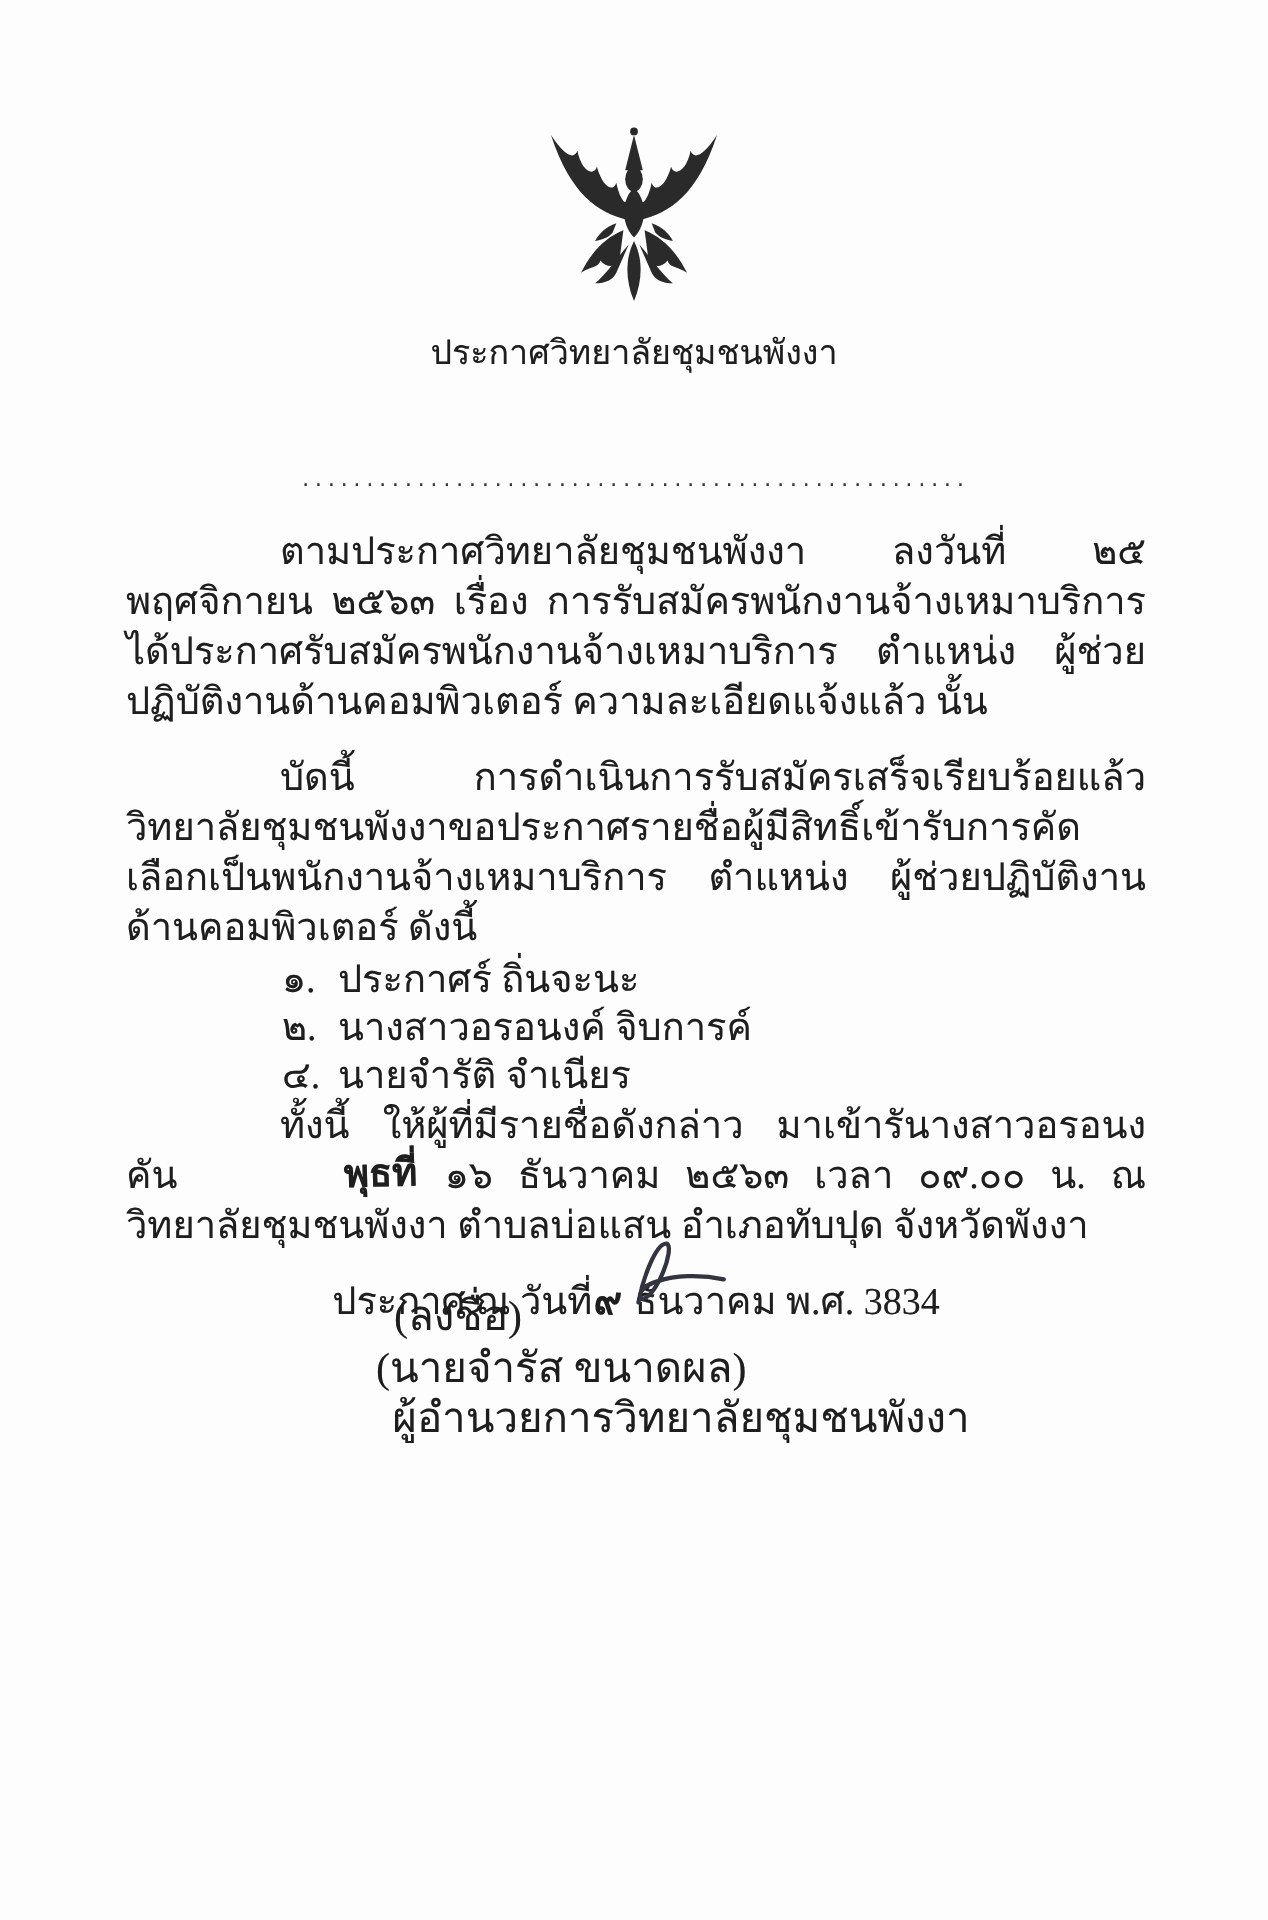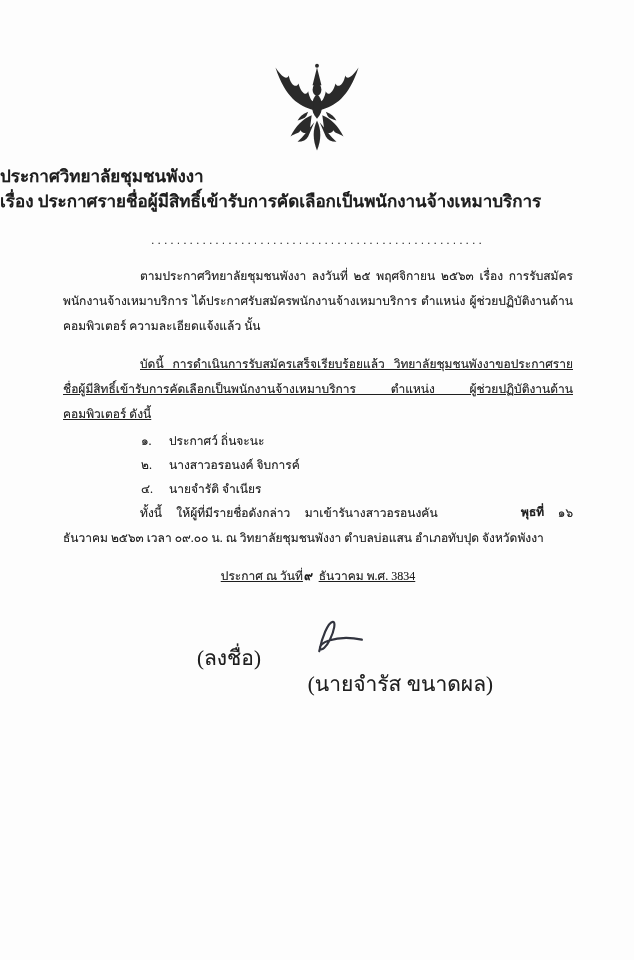--- a/index.html
+++ b/index.html
@@ -11,33 +11,33 @@
     color:#1e1e1e;
     font-family:"Liberation Serif","DejaVu Serif",serif;
     overflow:hidden;
     text-shadow:0 0 .3px rgba(30,30,30,.4);
   }
   .emblem {
     position:absolute; top:60px; left:50%; transform:translateX(-50%);
   }
   .title-block {
     position:absolute; top:164px; left:0; width:100%;
-    text-align:left; font-size:17px; line-height:25px; font-weight:700;
+    text-align:center; font-size:17px; line-height:25px; font-weight:400;
   }
   .divider {
     position:absolute; top:236px; left:0; width:100%;
     text-align:center; font-size:9px; letter-spacing:1px; color:#3a3a3a;
     font-family:"DejaVu Sans Mono",monospace;
   }
   .body-col {
     position:absolute; top:264px; left:63px; width:510px;
-    font-size:12px; line-height:25px; text-align:justify;
+    font-size:19px; line-height:25px; text-align:justify;
   }
   .para { text-indent:77px; margin:0; }
-  .para + .para { margin-top:13px;text-decoration:underline; }
+  .para + .para { margin-top:13px; }
   .cand-list { margin:2px 0 0 78px; }
   .cand-row { line-height:24px; white-space:nowrap; }
   .cand-no { display:inline-block; min-width:22px; }
   .cand-name { display:inline-block; margin-left:6px; }
   .handwrit {
     font-family:"DejaVu Sans",sans-serif;
     font-weight:700;
     display:inline-block;
     transform:rotate(-1.5deg);
     margin:0 14px 0 6px;
@@ -48,21 +48,21 @@
   .date-hand {
     font-family:"DejaVu Sans",sans-serif; font-weight:700;
     display:inline-block; transform:rotate(2deg); margin:0 6px 0 1px;
   }
   .sig-block {
     position:absolute; top:615px; left:63px; width:510px; height:130px;
     font-size:21px;
   }
   .sig-label { position:absolute; left:134px; top:26px; }
   .sig-squiggle { position:absolute; left:242px; top:0px; }
-  .sig-name { position:absolute; left:125px; top:52px; width:305px; text-align:right; }
+  .sig-name { position:absolute; left:125px; top:52px; width:305px; text-align:left; }
   .sig-title { position:absolute; left:125px; top:77px; width:305px; text-align:center; }
 </style>
 </head>
 <body>
 
 <div class="page">
 
   <div class="emblem">
     <svg width="106" height="98" viewBox="0 0 120 110" aria-hidden="true">
       <g fill="#2a2a2a">
@@ -78,34 +78,33 @@
         <path d="M57,70 C50,78 45,86 38,92 C44,92 48,90 50,86 Z"></path>
         <path d="M63,70 C70,78 75,86 82,92 C76,92 72,90 70,86 Z"></path>
         <path d="M50,58 C44,60 40,64 38,68 C42,67 46,66 48,63 Z"></path>
         <path d="M70,58 C76,60 80,64 82,68 C78,67 74,66 72,63 Z"></path>
       </g>
     </svg>
   </div>
 
   <div class="title-block">
     <div>ประกาศวิทยาลัยชุมชนพังงา</div>
-    <div>เรื่อง  ประกาศรายชื่อผู้มีสิทธิ์เข้ารับการคัดเลือกเป็นพนักงานจ้างเหมาบริการ</div>
   </div>
 
   <div class="divider">....................................................</div>
 
   <div class="body-col">
 
     <p class="para">ตามประกาศวิทยาลัยชุมชนพังงา ลงวันที่ ๒๕ พฤศจิกายน ๒๕๖๓ เรื่อง การรับสมัครพนักงานจ้างเหมาบริการ ได้ประกาศรับสมัครพนักงานจ้างเหมาบริการ ตำแหน่ง ผู้ช่วยปฏิบัติงานด้านคอมพิวเตอร์ ความละเอียดแจ้งแล้ว นั้น</p>
 
     <p class="para">บัดนี้ การดำเนินการรับสมัครเสร็จเรียบร้อยแล้ว  วิทยาลัยชุมชนพังงาขอประกาศรายชื่อผู้มีสิทธิ์เข้ารับการคัดเลือกเป็นพนักงานจ้างเหมาบริการ ตำแหน่ง ผู้ช่วยปฏิบัติงานด้านคอมพิวเตอร์ ดังนี้</p>
 
     <div class="cand-list">
       <div class="cand-row">
-        <span class="cand-no">๑.</span><span class="cand-name">ประกาศว์  ถิ่นจะนะ</span>
+        <span class="cand-no">๑.</span><span class="cand-name">ประกาศร์  ถิ่นจะนะ</span>
       </div>
       <div class="cand-row">
         <span class="cand-no">๒.</span><span class="cand-name">นางสาวอรอนงค์  จิบการค์</span>
       </div>
       <div class="cand-row">
         <span class="cand-no">๔.</span><span class="cand-name">นายจำรัติ  จำเนียร</span>
       </div>
     </div>
 
     <p class="para"><span>ทั้งนี้ ให้ผู้ที่มีรายชื่อดังกล่าว มาเข้ารันางสาวอรอนงคัน</span><span class="handwrit">พุธที่</span><span>๑๖  ธันวาคม  ๒๕๖๓  เวลา ๐๙.๐๐ น.  ณ วิทยาลัยชุมชนพังงา ตำบลบ่อแสน อำเภอทับปุด จังหวัดพังงา</span></p>
@@ -114,15 +113,16 @@
   </div>
 
   <div class="sig-block">
     <span class="sig-label">(ลงชื่อ)</span>
     <span class="sig-squiggle">
       <svg width="80" height="44" viewBox="0 0 90 48" aria-hidden="true">
         <path d="M16,40 C19,24 26,8 31,7 C35,6 33,17 28,27 C24,35 19,40 17,37 C16,34 20,30 27,28 C36,25 50,24 64,27" fill="none" stroke="#32343f" stroke-width="2.4" stroke-linecap="round"></path>
       </svg>
     </span>
     <span class="sig-name">(นายจำรัส  ขนาดผล)</span>
+    <span class="sig-title">ผู้อำนวยการวิทยาลัยชุมชนพังงา</span>
   </div>
 
 </div>
 
 </body></html>

